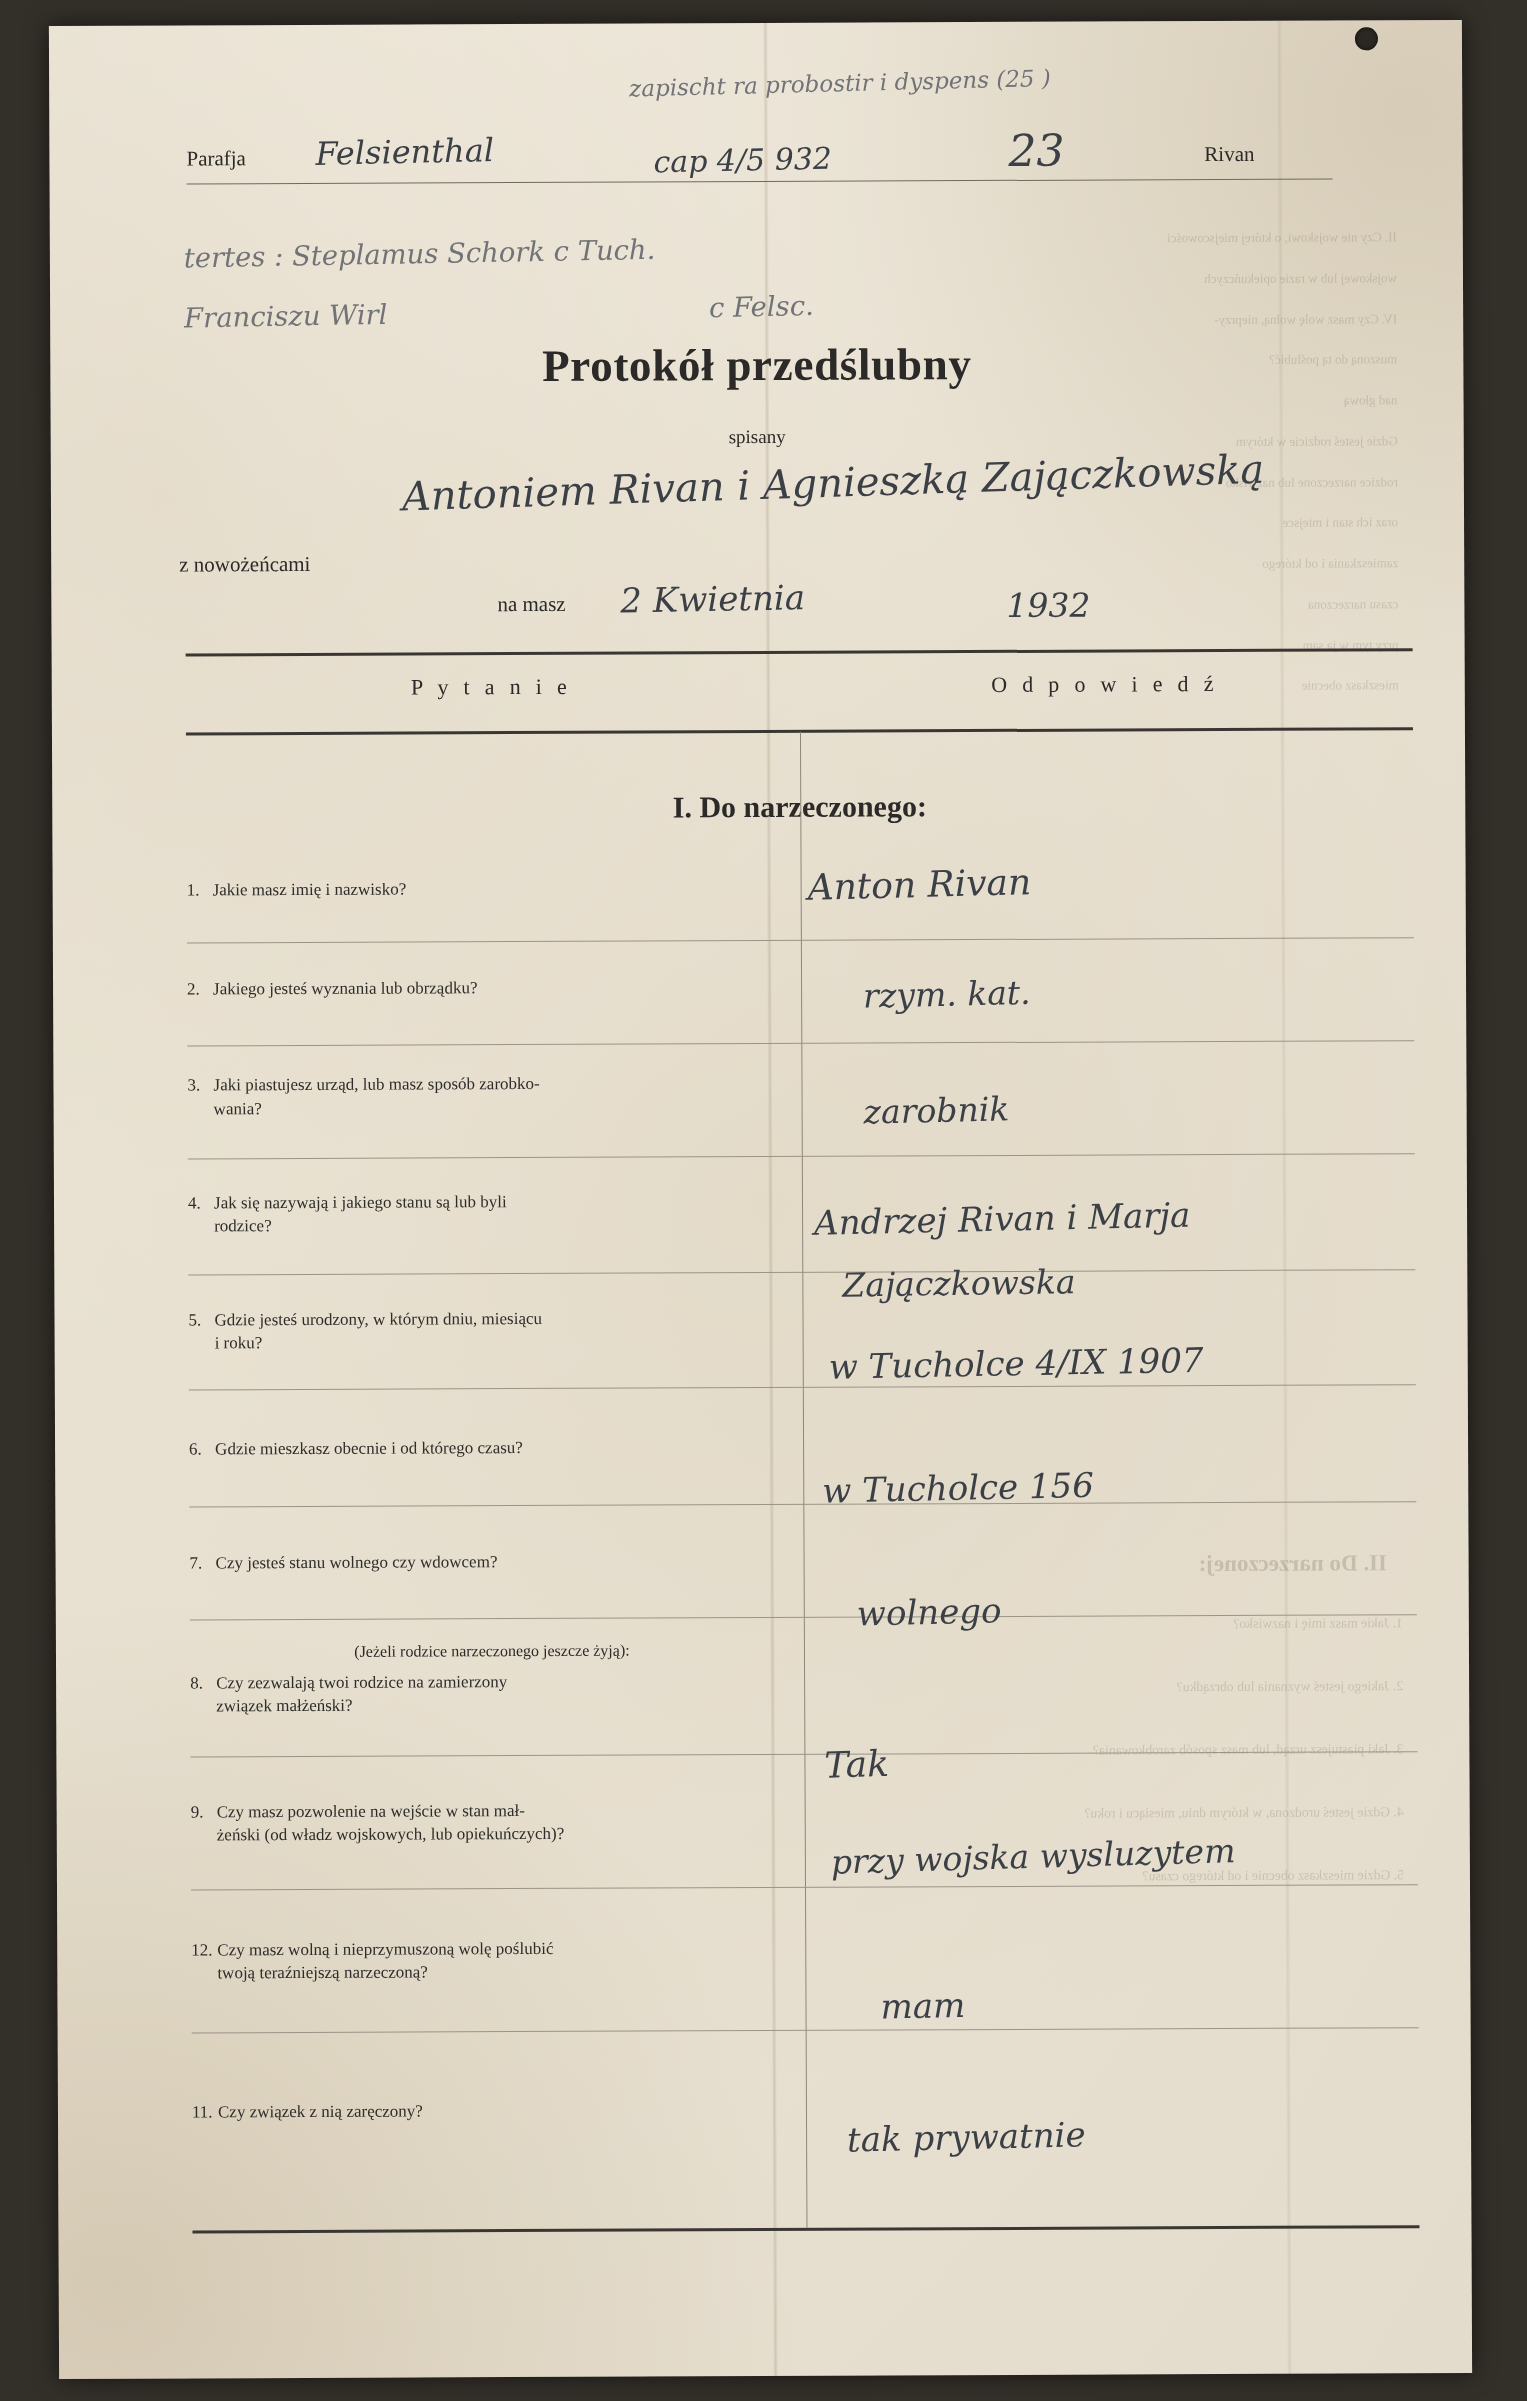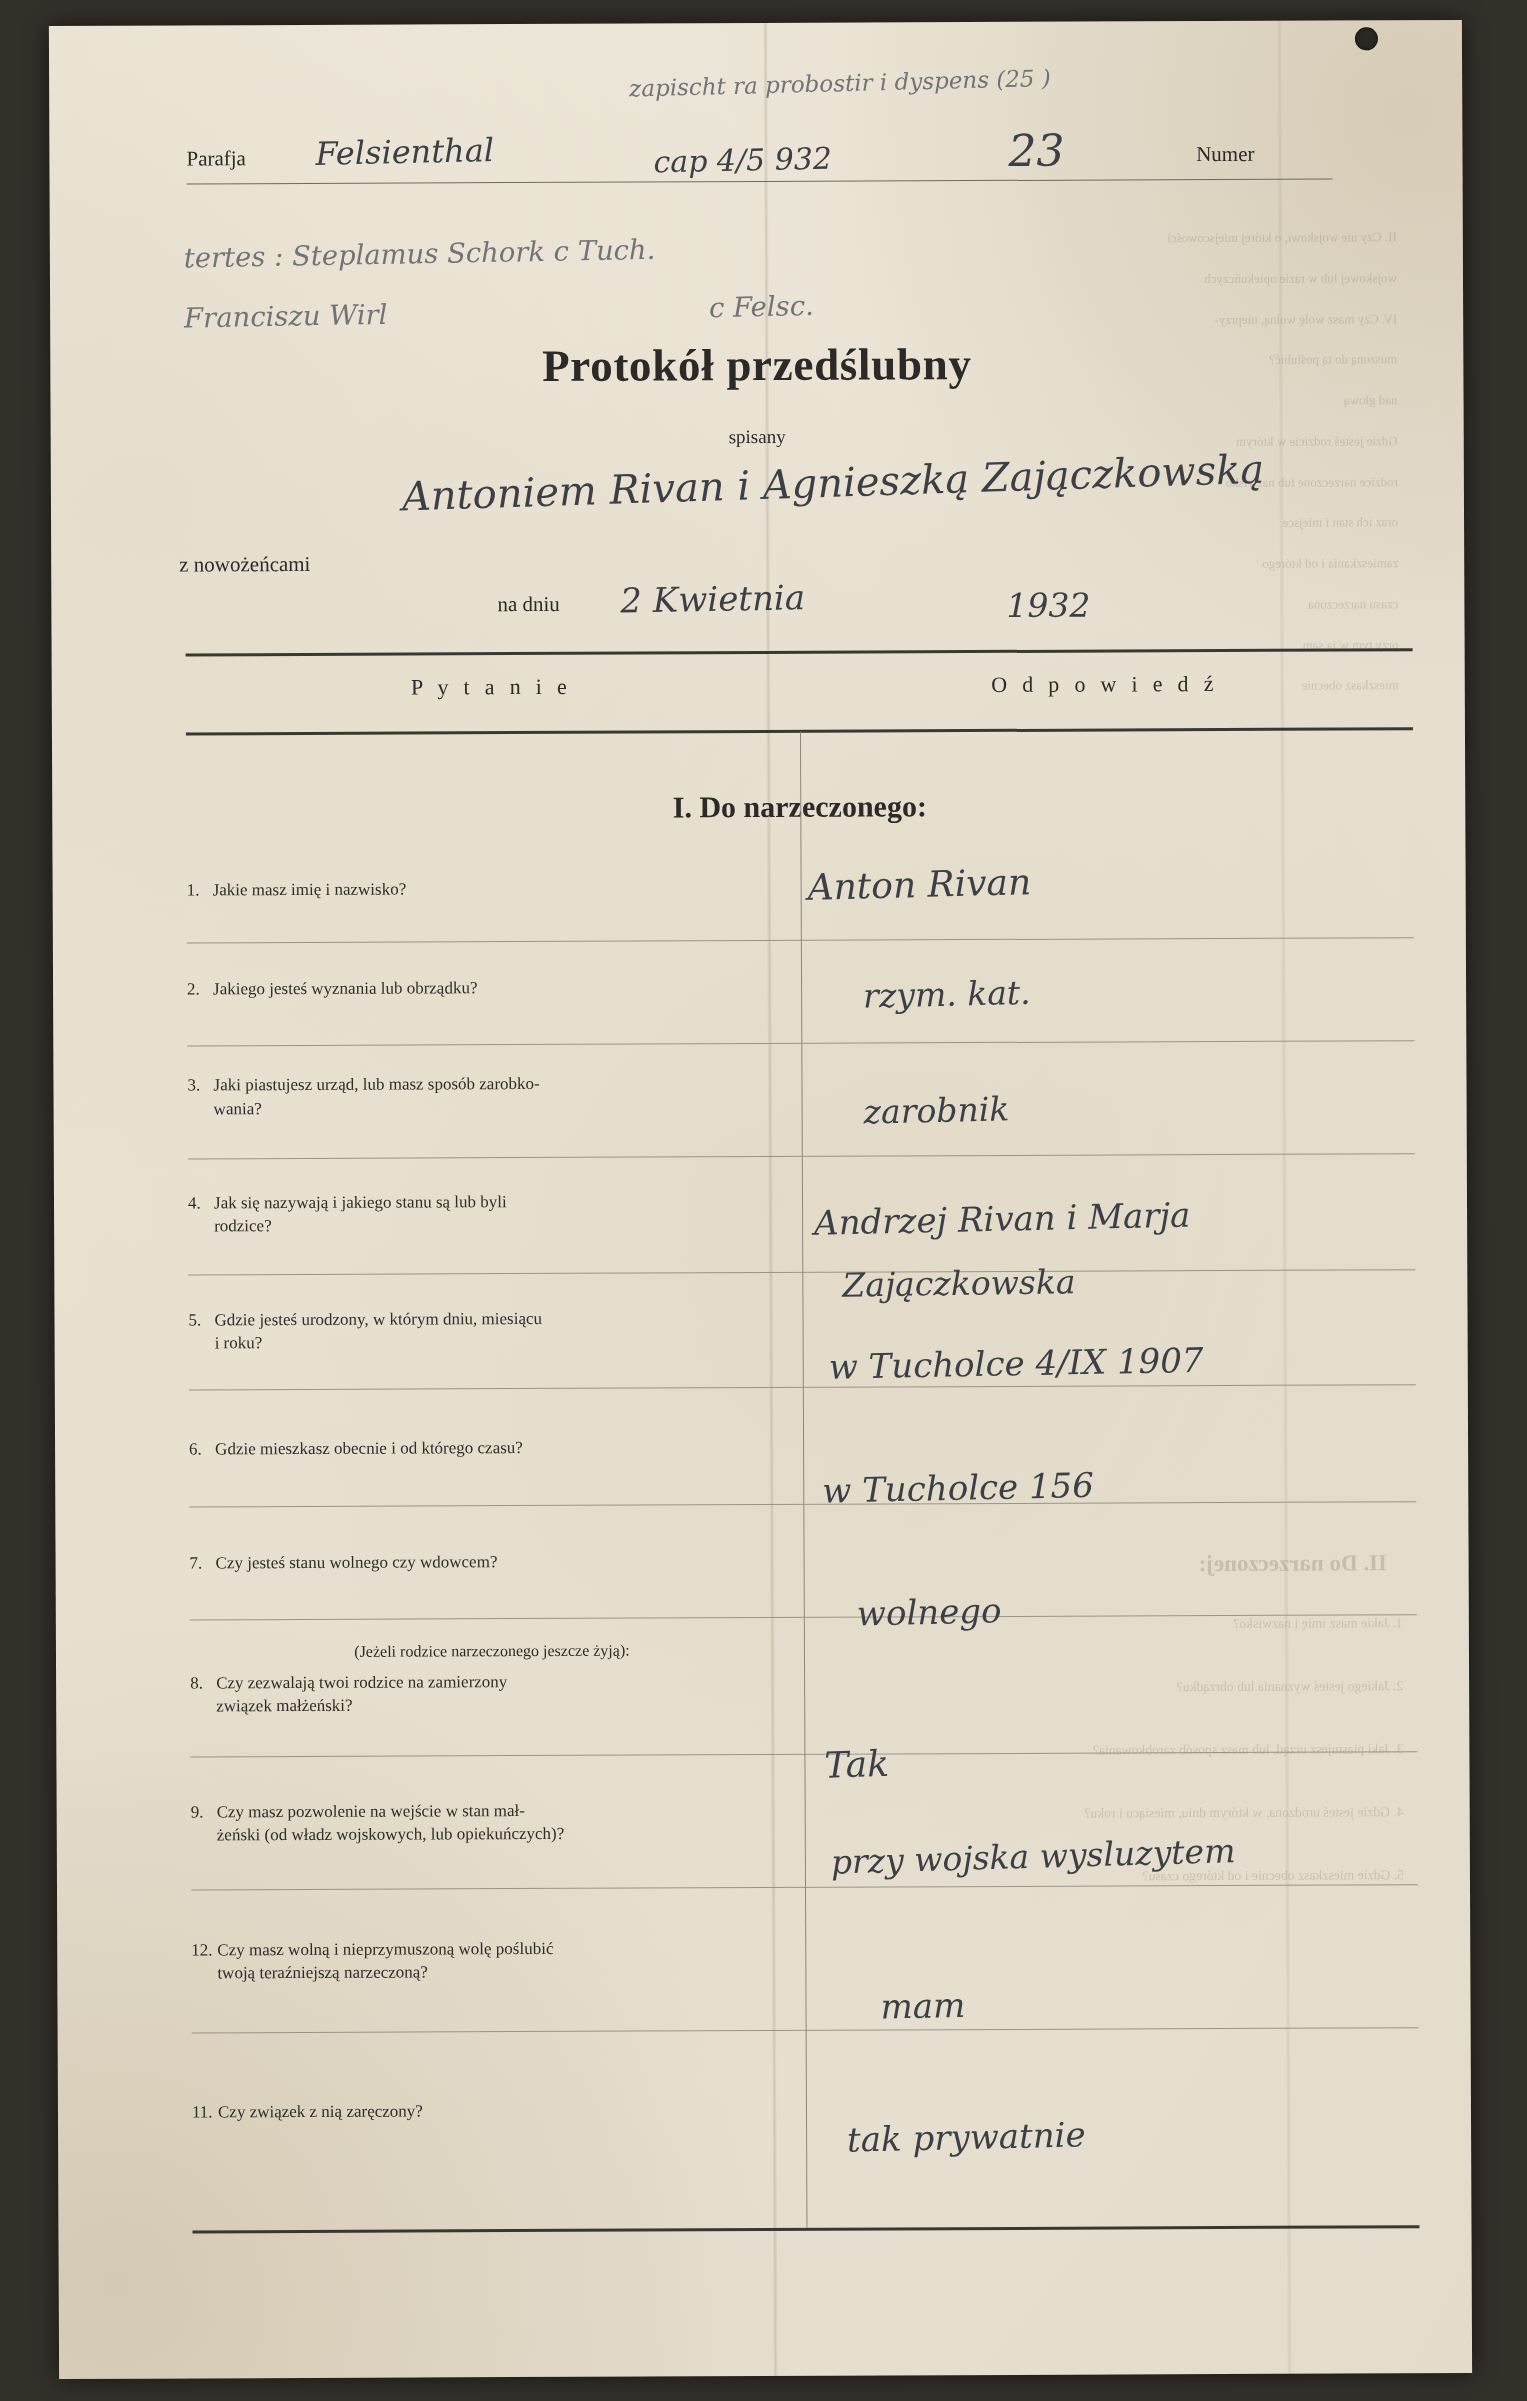--- a/index.html
+++ b/index.html
@@ -307,29 +307,29 @@
       <span>2. Jakiego jesteś wyznania lub obrządku?</span>
       <span>3. Jaki piastujesz urząd, lub masz sposób zarobkowania?</span>
       <span>4. Gdzie jesteś urodzona, w którym dniu, miesiącu i roku?</span>
       <span>5. Gdzie mieszkasz obecnie i od którego czasu?</span>
     </div>
 
     <div class="print">
 
       <div class="toprow">
         <span class="lbl-parafja">Parafja</span>
-        <span class="lbl-numer">Numer</span>
+        <span class="lbl-numer">Rivan</span>
       </div>
       <div class="rule-top"></div>
 
       <div class="title">Protokół przedślubny</div>
       <div class="subtitle">spisany</div>
 
       <div class="with-label">z nowożeńcami</div>
-      <div class="on-day">na dniu</div>
+      <div class="on-day">na masz</div>
 
       <div class="rule-head-top"></div>
       <div class="head-q">P y t a n i e</div>
       <div class="head-a">O d p o w i e d ź</div>
       <div class="rule-head-bot"></div>
 
       <div class="section-title">I. Do narzeczonego:</div>
 
       <div class="col-div"></div>
 

